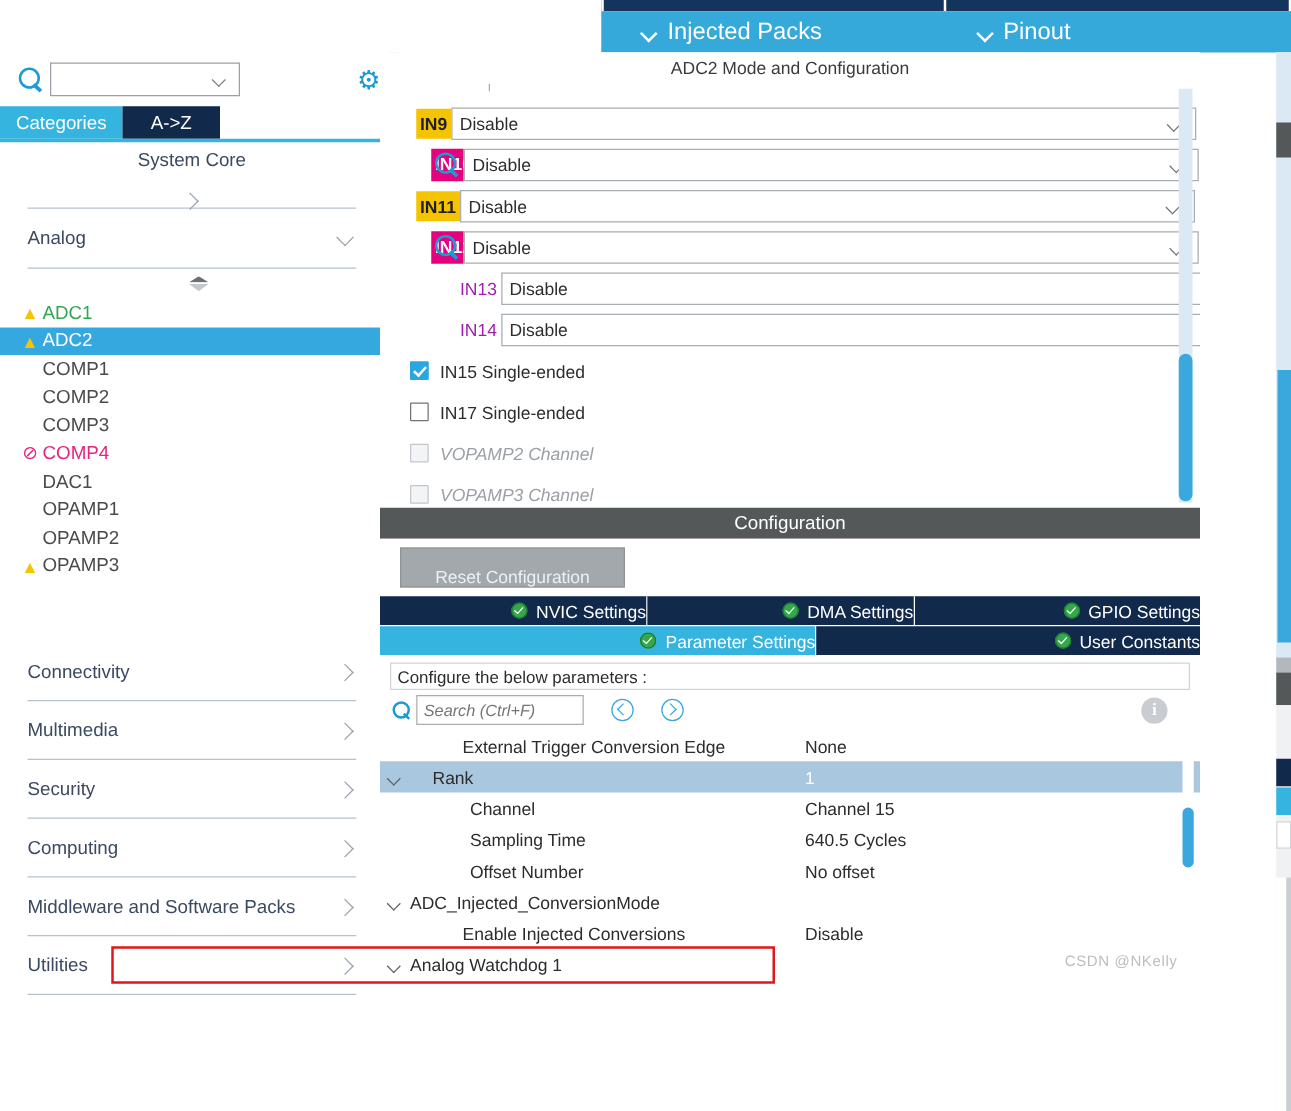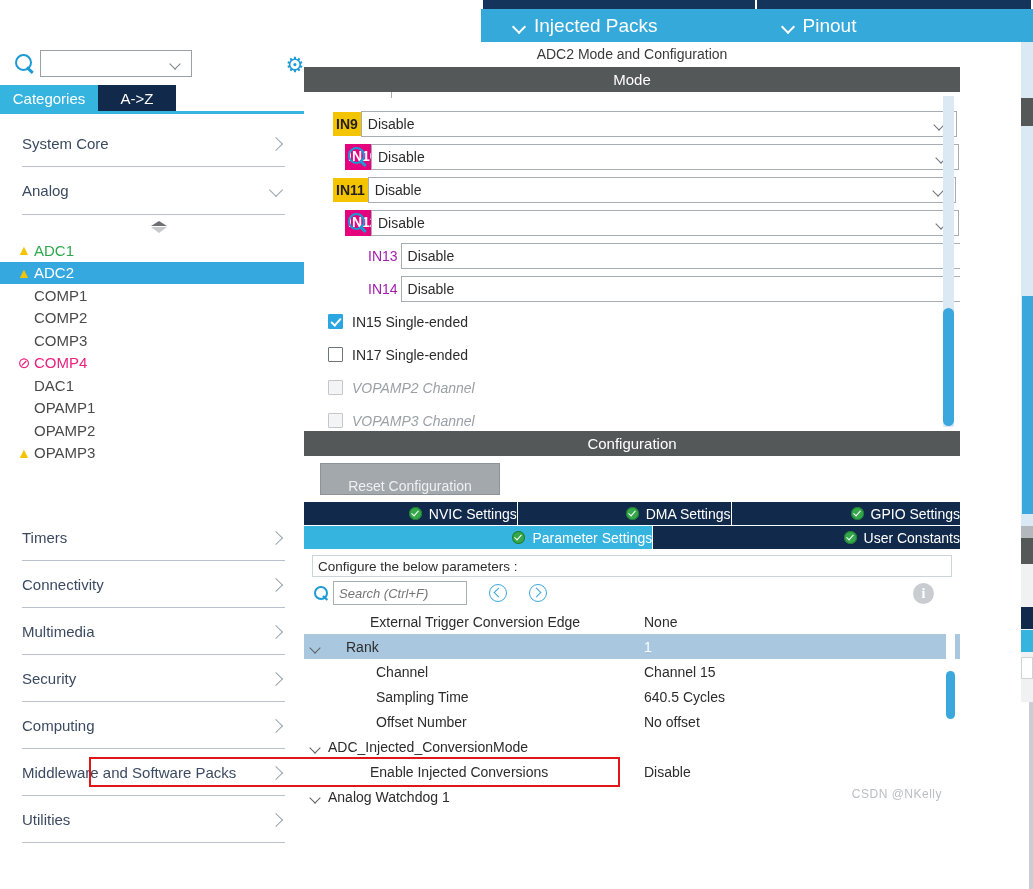--- a/index.html
+++ b/index.html
@@ -439,21 +439,21 @@
         <span>Categories</span>
       </div>
       <div class="tab-az">
         <span>A-&gt;Z</span>
       </div>
     </div>
     <div class="tabs-underline"></div>
 
     <div class="tree">
 
-      <div class="cat-row" style="margin-top:6px;">
+      <div class="cat-row" style="margin-top:6px;flex-direction:column;">
         <span>System Core</span>
         <span class="chev-gray right"></span>
       </div>
 
       <div class="cat-row nodiv">
         <span>Analog</span>
         <span class="chev-gray down"></span>
       </div>
       <div style="margin:0 22px;border-bottom:1px solid #b9c2cc;"></div>
 
@@ -496,24 +496,20 @@
         <span>OPAMP2</span>
       </div>
       <div class="leaf">
         <span class="ic warn-ic">▲</span>
         <span>OPAMP3</span>
       </div>
 
       <div style="height:50px"></div>
 
       <div class="cat-row">
-        <span>Timers</span>
-        <span class="chev-gray right"></span>
-      </div>
-      <div class="cat-row">
         <span>Connectivity</span>
         <span class="chev-gray right"></span>
       </div>
       <div class="cat-row">
         <span>Multimedia</span>
         <span class="chev-gray right"></span>
       </div>
       <div class="cat-row">
         <span>Security</span>
         <span class="chev-gray right"></span>
@@ -532,21 +528,20 @@
       </div>
 
     </div>
   </div>
 
   <div class="pane-div"></div>
 
   <div class="rightpane">
 
     <div class="pane-title">ADC2 Mode and Configuration</div>
-    <div class="band">Mode</div>
 
     <div class="mode-body">
       <div class="mode-clip">
 
         <div class="mode-row">
           <div class="stub-combo"></div>
         </div>
 
         <div class="mode-row">
           <span class="in-tag gold">IN9</span>

